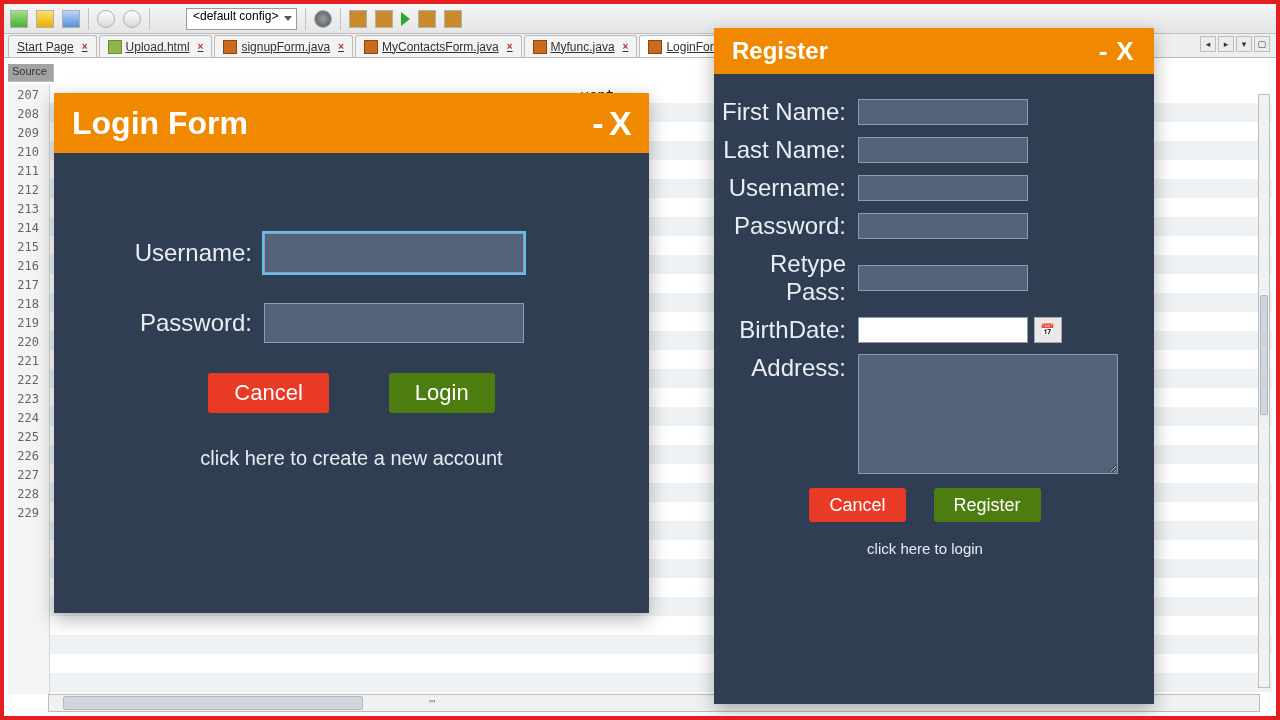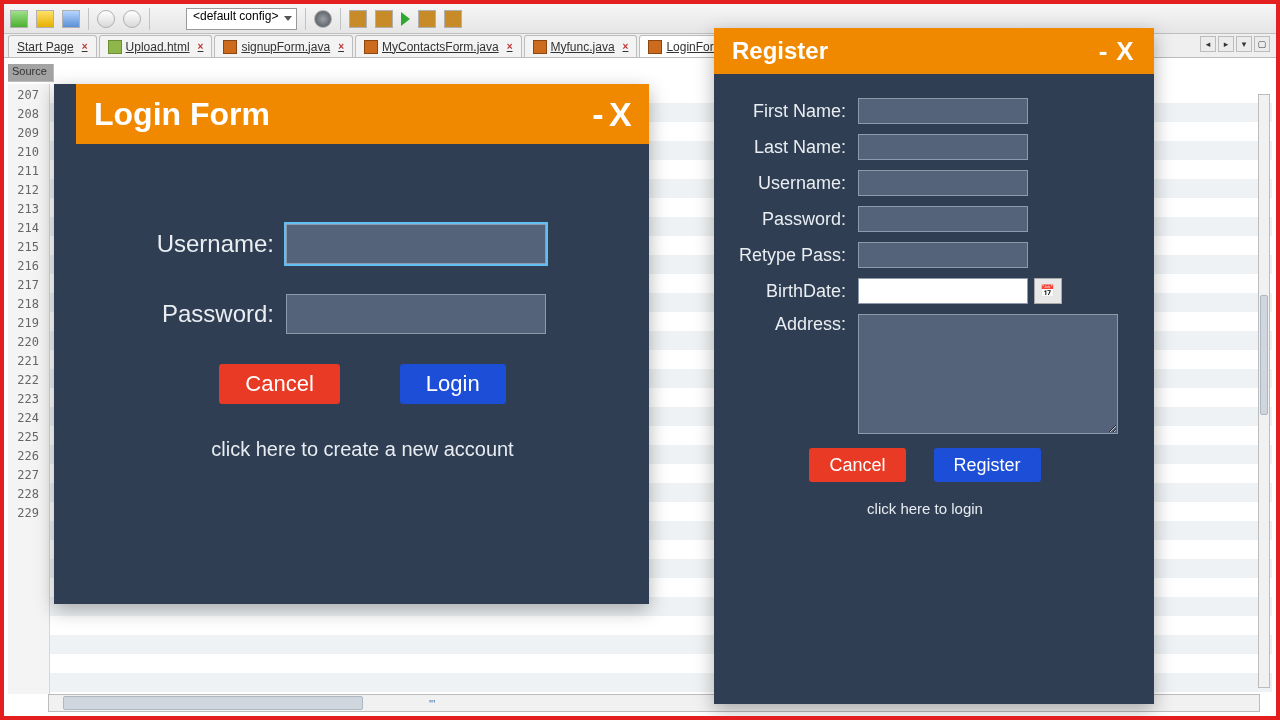--- a/index.html
+++ b/index.html
@@ -112,37 +112,37 @@
 .panel .inp {
   background:#55637a; border:1px solid #8d9aad; height:32px; color:#fff;
 }
 .panel .inp.focus { outline:2px solid #63bff0; }
 .btn {
   height:40px; padding:0 26px; border-radius:3px; color:#fff;
   font-size:22px; display:inline-flex; align-items:center; justify-content:center;
   border:none;
 }
 .btn.cancel { background:#e83a24; }
-.btn.primary{ background:#1d4ed8;text-align:center; }
+.btn.primary{ background:#4d7c0f;text-align:center; }
 .linky { color:#e8ecf2; font-size:18px; text-align:center; }
 
 
-#login { left:50px; top:80px; width:595px; height:520px;padding-left:22px; }
+#login { left:50px; top:89px; width:595px; height:520px; }
 #login .hdr { height:60px; font-size:32px; }
 #login .lbl { width:170px; font-size:24px; }
 #login .inp { width:260px; height:40px; }
 #login .body { padding:80px 40px 0; }
 #login .btns { display:flex; gap:60px; justify-content:center; margin-top:30px; }
 #login .linky { margin-top:34px; font-size:20px; }
 
 
 #register { left:710px; top:24px; width:440px; height:676px; }
 #register .hdr { height:46px; font-size:24px; }
 #register .body { padding:24px 22px 0 4px; }
-#register .lbl { width:140px; font-size:18px; }
+#register .lbl { width:140px; font-size:24px; }
 #register .inp { width:170px; height:26px; }
 #register .inp.addr { width:260px; height:120px; }
 #register .inp.date { background:#fff; width:170px; height:26px; }
 #register .date-btn {
   width:28px; height:26px; margin-left:6px; background:#e8e8e8;
   border:1px solid #a8a8a8; display:inline-flex; align-items:center;
   justify-content:center; font-size:12px; color:#555;
 }
 #register .btns { display:flex; gap:28px; justify-content:center; margin-top:14px; }
 #register .btn { height:34px; font-size:18px; padding:0 20px; }

